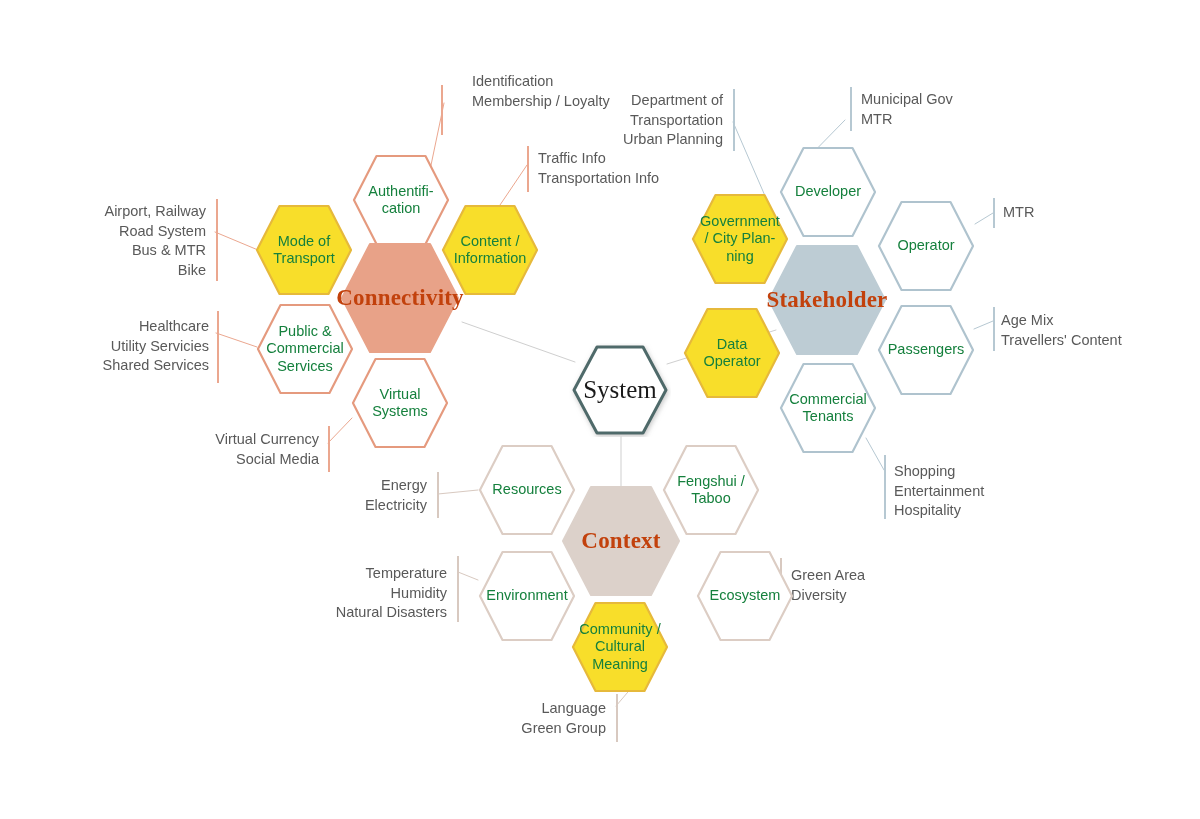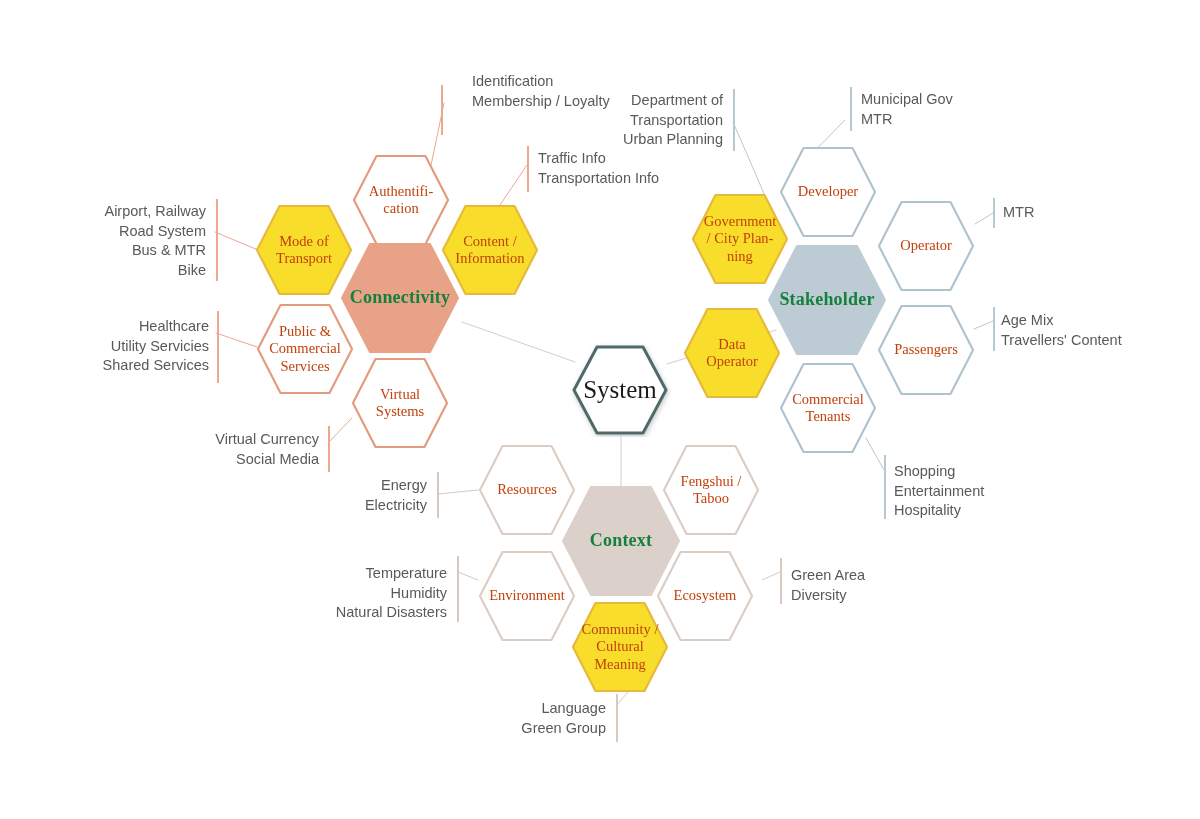--- a/index.html
+++ b/index.html
@@ -17,24 +17,24 @@
     position:absolute;
     display:flex;align-items:center;justify-content:center;
     text-align:center;
     box-sizing:border-box;
     line-height:1.18;
   }
   .hex .hexshape{position:absolute;left:0;top:0;width:100%;height:100%;}
   .hex .lbl{position:relative;z-index:3;padding:0 6px;}
 
   
-  .sat{width:98px;height:92px;font-size:14.5px;color:#c2410c;font-family:Liberation Serif, serif;}
+  .sat{width:98px;height:92px;font-size:14.5px;color:#15803d;}
   
   .hub{width:122px;height:114px;font-size:16.5px;}
-  .hub .lbl{font-family:"Liberation Serif", serif;font-weight:bold;color:#15803d;font-size:18px;letter-spacing:.2px;text-align:right;}
+  .hub .lbl{font-family:"Liberation Serif", serif;font-weight:bold;color:#c2410c;font-size:23px;letter-spacing:.2px;text-align:right;}
 
   
   .system{width:102px;height:94px;}
   .system .lbl{
     font-family:"Liberation Serif", serif;font-size:25px;color:#1a1a1a;font-weight:normal;
   }
 
   
   .note{
     position:absolute;font-size:14.5px;line-height:1.35;color:#595959;
@@ -246,21 +246,21 @@
 Taboo</span>
   </div>
 
   <div class="hex sat" style="left:478px;top:550px;">
     <svg class="hexshape" viewBox="0 0 100 94" preserveAspectRatio="none">
       <polygon points="25,2 75,2 98,47 75,92 25,92 2,47" fill="#ffffff" stroke="#DCCDC4" stroke-width="2.2" stroke-linejoin="round"></polygon>
     </svg>
     <span class="lbl">Environment</span>
   </div>
 
-  <div class="hex sat" style="left:656px;top:550px;">
+  <div class="hex sat" style="left:696px;top:550px;">
     <svg class="hexshape" viewBox="0 0 100 94" preserveAspectRatio="none">
       <polygon points="25,2 75,2 98,47 75,92 25,92 2,47" fill="#ffffff" stroke="#DCCDC4" stroke-width="2.2" stroke-linejoin="round"></polygon>
     </svg>
     <span class="lbl">Ecosystem</span>
   </div>
 
   <div class="hex sat" style="left:571px;top:601px;">
     <svg class="hexshape" viewBox="0 0 100 94" preserveAspectRatio="none">
       <polygon points="25,2 75,2 98,47 75,92 25,92 2,47" fill="#F8DE2A" stroke="#E6B93B" stroke-width="2.2" stroke-linejoin="round"></polygon>
     </svg>

